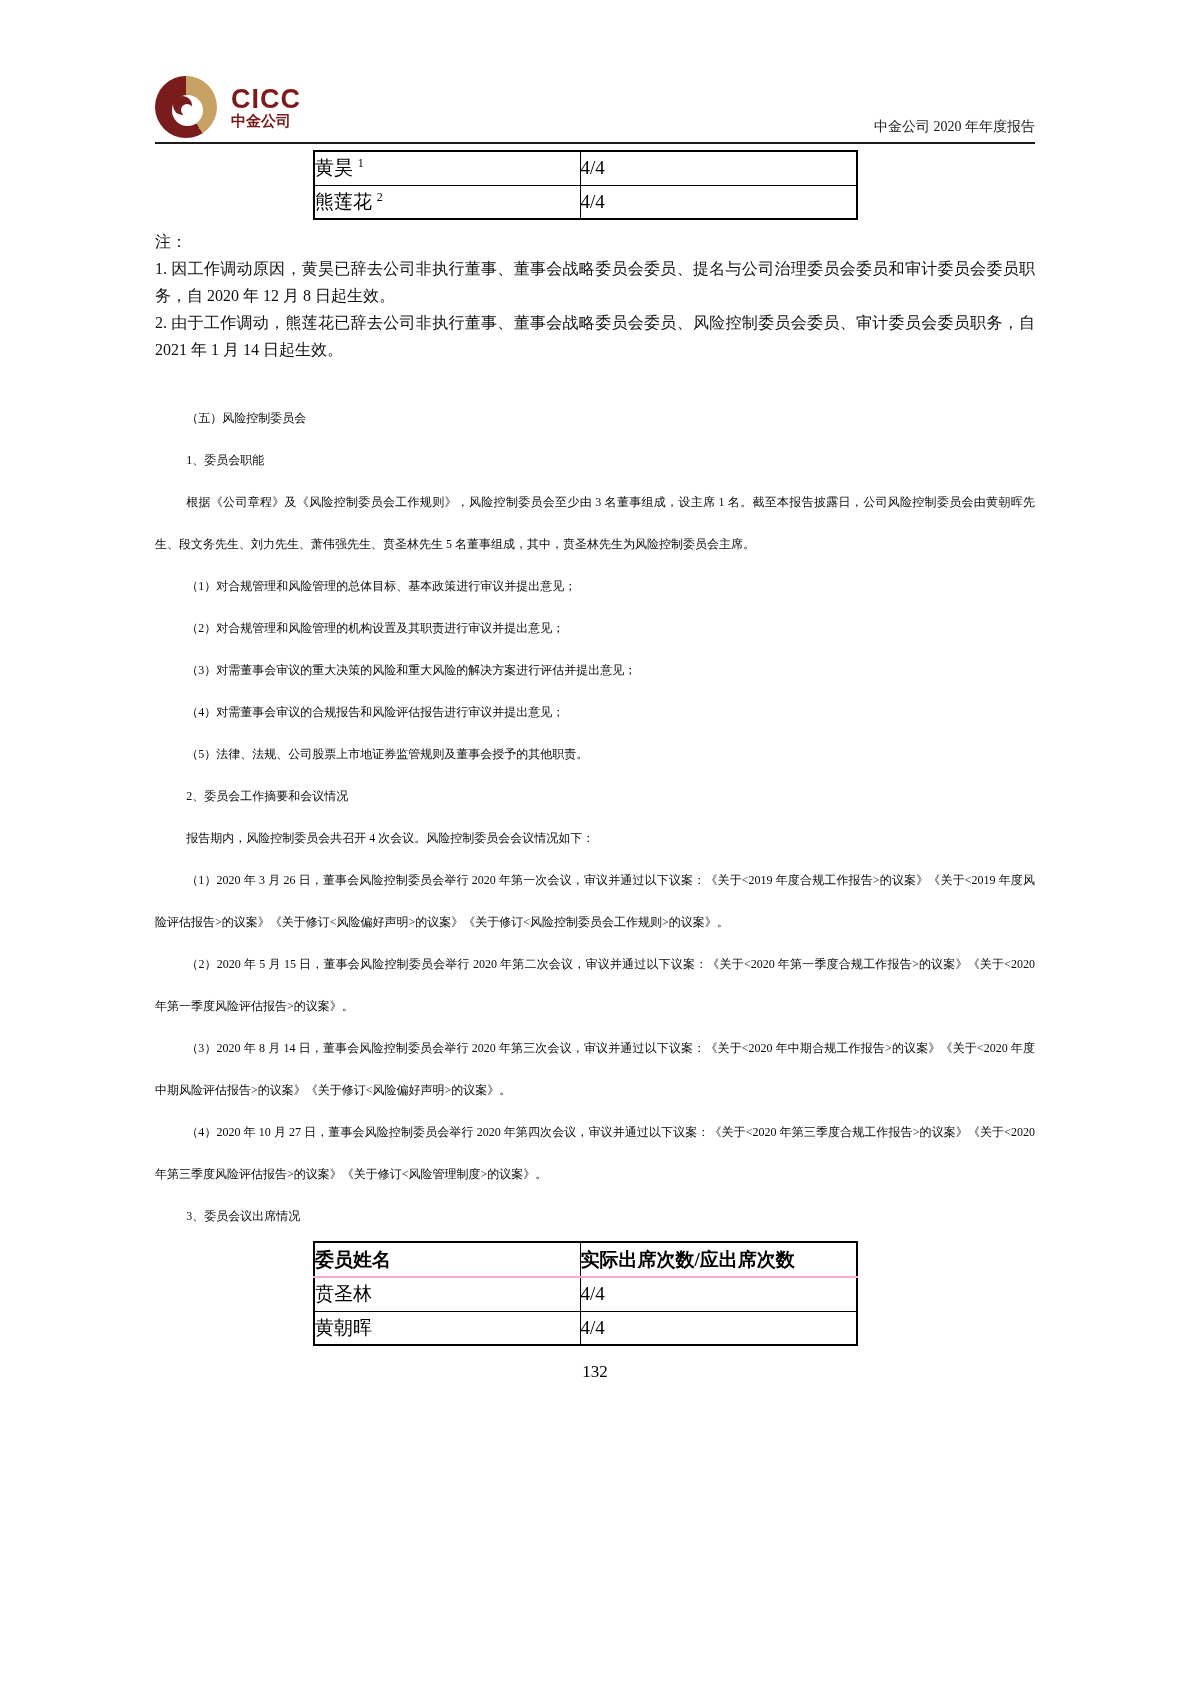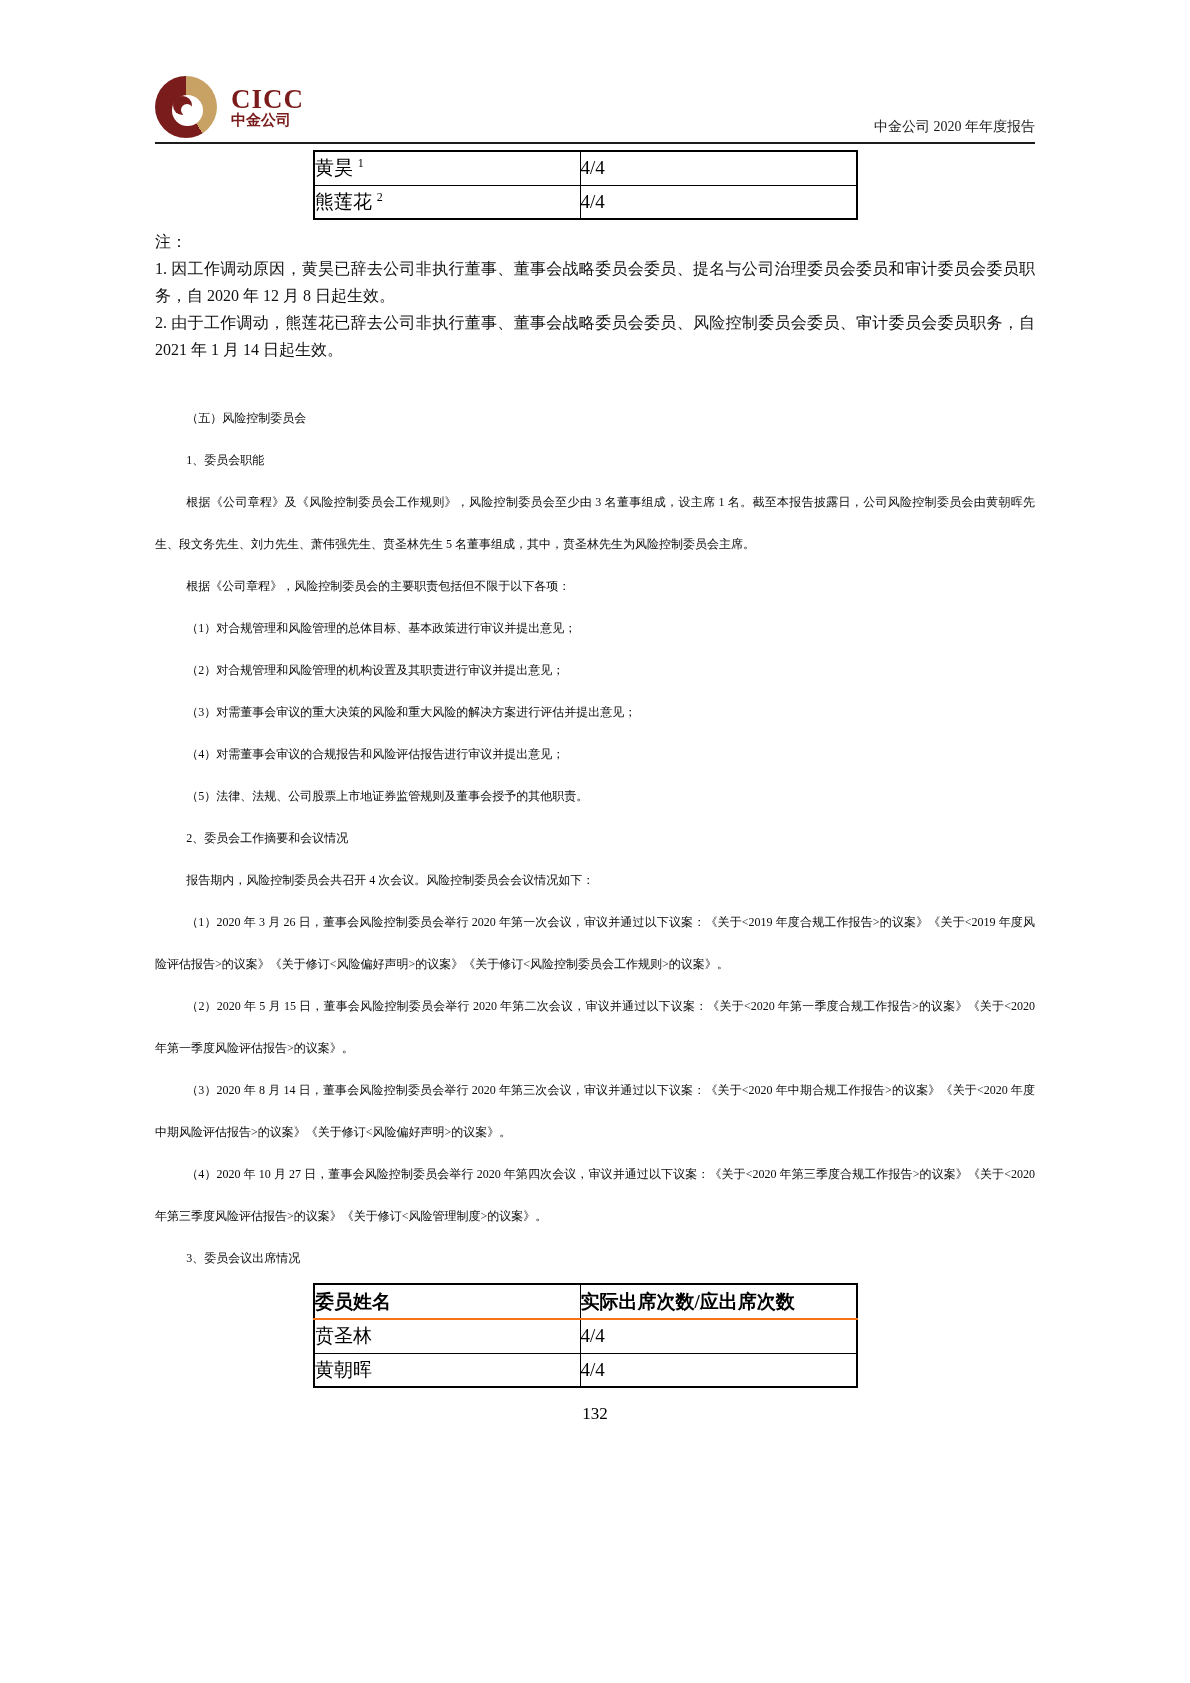--- a/index.html
+++ b/index.html
@@ -1,15 +1,15 @@
 <!DOCTYPE html>
 <html><head>
 <meta charset="utf-8">
 <style>
-  * { margin: 0; padding: 0; box-sizing: border-box; font-family: Liberation Serif, serif; }
+  * { margin: 0; padding: 0; box-sizing: border-box; }
   html, body { background: #ffffff; }
   body {
     width: 1190px; height: 1683px;
     position: relative;
     overflow: hidden;
     font-family: "Liberation Serif", "DejaVu Serif", serif;
     color: #000;
   }
   .page {
     width: 1190px; height: 1683px;
@@ -64,21 +64,21 @@
   table.doc-table td, table.doc-table th {
     border: 1px solid #000;
     text-align: left;
     vertical-align: middle;
     font-size: 19px;
     height: 34px;
     font-weight: normal;
   }
   table.doc-table th {
     font-weight: bold;
-    border-bottom: 2px solid #f97316;
+    border-bottom: 2px solid #f9a8d4;
     height: 35px;
   }
   table.doc-table { border: 2px solid #000; }
   td.name-col, th.name-col { width: 49%; }
   sup { font-size: 12px; }
 
   
   .notes { margin-top: 8px; font-size: 16px; line-height: 27px; color: #111; }
   .notes p { text-align: justify; }
 
@@ -128,21 +128,20 @@
   <div class="notes">
     <p>注：</p>
     <p>1. 因工作调动原因，黄昊已辞去公司非执行董事、董事会战略委员会委员、提名与公司治理委员会委员和审计委员会委员职务，自 2020 年 12 月 8 日起生效。</p>
     <p>2. 由于工作调动，熊莲花已辞去公司非执行董事、董事会战略委员会委员、风险控制委员会委员、审计委员会委员职务，自 2021 年 1 月 14 日起生效。</p>
   </div>
 
   <div class="body-text">
     <p class="section-heading">（五）风险控制委员会</p>
     <p class="sub-heading">1、委员会职能</p>
     <p class="para">根据《公司章程》及《风险控制委员会工作规则》，风险控制委员会至少由 3 名董事组成，设主席 1 名。截至本报告披露日，公司风险控制委员会由黄朝晖先生、段文务先生、刘力先生、萧伟强先生、贲圣林先生 5 名董事组成，其中，贲圣林先生为风险控制委员会主席。</p>
-    <p class="para">根据《公司章程》，风险控制委员会的主要职责包括但不限于以下各项：</p>
     <p class="para">（1）对合规管理和风险管理的总体目标、基本政策进行审议并提出意见；</p>
     <p class="para">（2）对合规管理和风险管理的机构设置及其职责进行审议并提出意见；</p>
     <p class="para">（3）对需董事会审议的重大决策的风险和重大风险的解决方案进行评估并提出意见；</p>
     <p class="para">（4）对需董事会审议的合规报告和风险评估报告进行审议并提出意见；</p>
     <p class="para">（5）法律、法规、公司股票上市地证券监管规则及董事会授予的其他职责。</p>
     <p class="sub-heading">2、委员会工作摘要和会议情况</p>
     <p class="para">报告期内，风险控制委员会共召开 4 次会议。风险控制委员会会议情况如下：</p>
     <p class="para">（1）2020 年 3 月 26 日，董事会风险控制委员会举行 2020 年第一次会议，审议并通过以下议案：《关于&lt;2019 年度合规工作报告&gt;的议案》《关于&lt;2019 年度风险评估报告&gt;的议案》《关于修订&lt;风险偏好声明&gt;的议案》《关于修订&lt;风险控制委员会工作规则&gt;的议案》。</p>
     <p class="para">（2）2020 年 5 月 15 日，董事会风险控制委员会举行 2020 年第二次会议，审议并通过以下议案：《关于&lt;2020 年第一季度合规工作报告&gt;的议案》《关于&lt;2020 年第一季度风险评估报告&gt;的议案》。</p>
     <p class="para">（3）2020 年 8 月 14 日，董事会风险控制委员会举行 2020 年第三次会议，审议并通过以下议案：《关于&lt;2020 年中期合规工作报告&gt;的议案》《关于&lt;2020 年度中期风险评估报告&gt;的议案》《关于修订&lt;风险偏好声明&gt;的议案》。</p>

